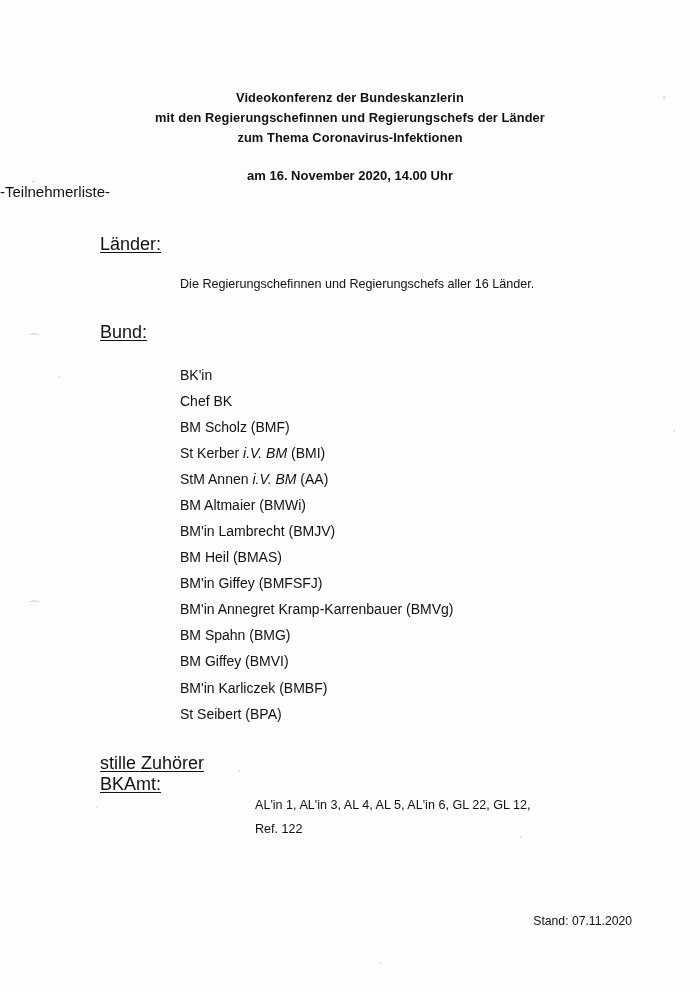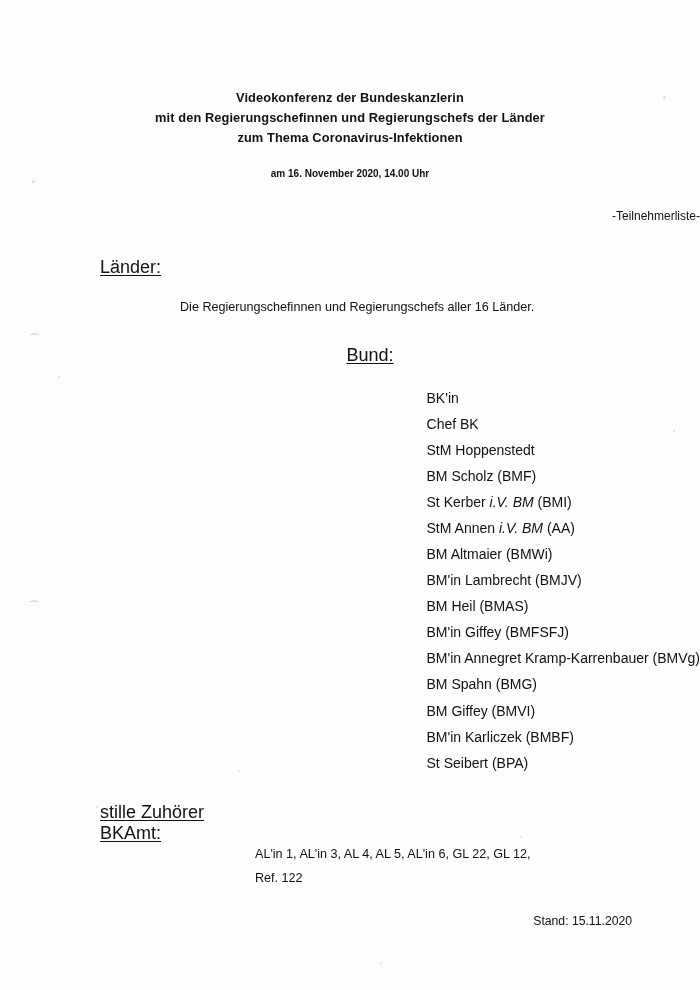--- a/index.html
+++ b/index.html
@@ -45,27 +45,26 @@
     margin-top: 88px;
     font-weight: bold;
     font-size: 12.8px;
     line-height: 1.55;
     letter-spacing: .1px;
   }
   .title-line { display: block; text-align: center; }
   .datetime {
     text-align: center;
     font-weight: bold;
-    font-size: 10px;
+    font-size: 13px;
     margin-top: 21px;
   }
   .subtitle {
-    text-align: right;
-    font-size: 12px;
-    margin-top: 30px;
+    text-align: left;
+    font-size: 15px;
   }
   .section {
     display: flex;
     align-items: flex-start;
     margin-top: 34px;
     padding-left: 100px;
   }
   .section-label {
     width: 80px;
     flex: 0 0 80px;
@@ -84,21 +83,21 @@
     margin: 0;
     padding: 0;
   }
   .people-list li {
     font-size: 14px;
     line-height: 1.86;
     white-space: nowrap;
   }
   .people-list li em {
   }
-  #section-bund { margin-top: 26px; justify-content: flex-end; }
+  #section-bund { margin-top: 26px; }
   #section-zuhoerer { margin-top: 26px; }
   #section-zuhoerer .section-label { width: 155px; flex: 0 0 155px; }
   #section-laender .section-body { padding-top: 0; }
   .zuhoerer-line { line-height: 1.95; }
   .footer-date {
     position: absolute;
     right: 68px;
     bottom: 62px;
     font-size: 12.2px;
   }
@@ -135,21 +134,20 @@
       <div class="section-label">Länder:</div>
       <div class="section-body">Die Regierungschefinnen und Regierungschefs aller 16 Länder.</div>
     </div>
 
     <div class="section" id="section-bund">
       <div class="section-label">Bund:</div>
       <div class="section-body">
         <ul class="people-list">
           <li>BK'in</li>
           <li>Chef BK</li>
-          <li>StM Hoppenstedt</li>
           <li>BM Scholz (BMF)</li>
           <li>St Kerber <em>i.V. BM</em> (BMI)</li>
           <li>StM Annen <em>i.V. BM</em> (AA)</li>
           <li>BM Altmaier (BMWi)</li>
           <li>BM'in Lambrecht (BMJV)</li>
           <li>BM Heil (BMAS)</li>
           <li>BM'in Giffey (BMFSFJ)</li>
           <li>BM'in Annegret Kramp-Karrenbauer (BMVg)</li>
           <li>BM Spahn (BMG)</li>
           <li>BM Giffey (BMVI)</li>
@@ -162,15 +160,15 @@
     <div class="section" id="section-zuhoerer">
       <div class="section-label">stille Zuhörer BKAmt:</div>
       <div class="section-body">
         <div class="zuhoerer-line">AL'in 1, AL'in 3, AL 4, AL 5, AL'in 6, GL 22, GL 12,</div>
         <div class="zuhoerer-line">Ref. 122</div>
       </div>
     </div>
 
   </div>
 
-  <div class="footer-date">Stand: 15.11.2020</div>
+  <div class="footer-date">Stand: 07.11.2020</div>
 
 </div>
 
 </body></html>

